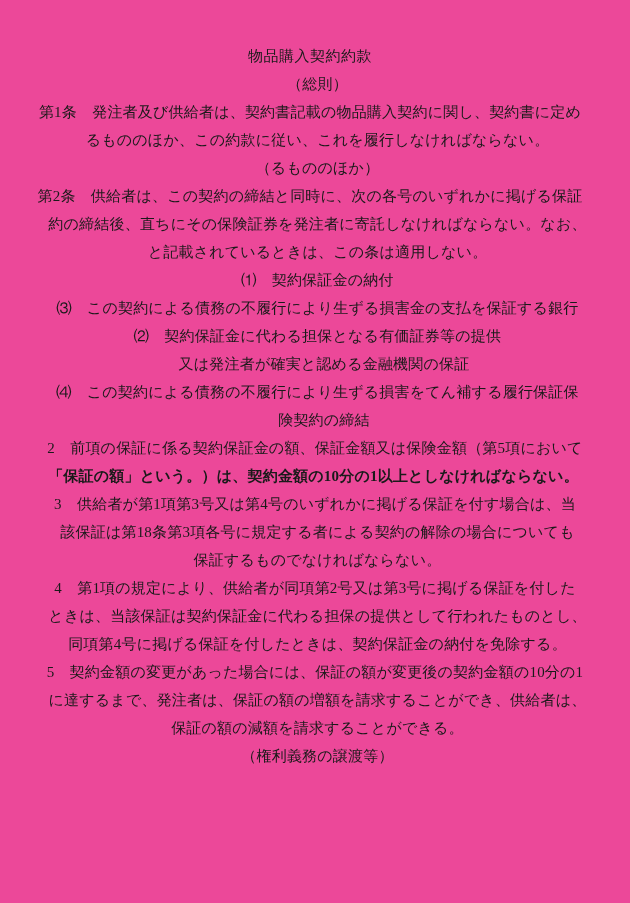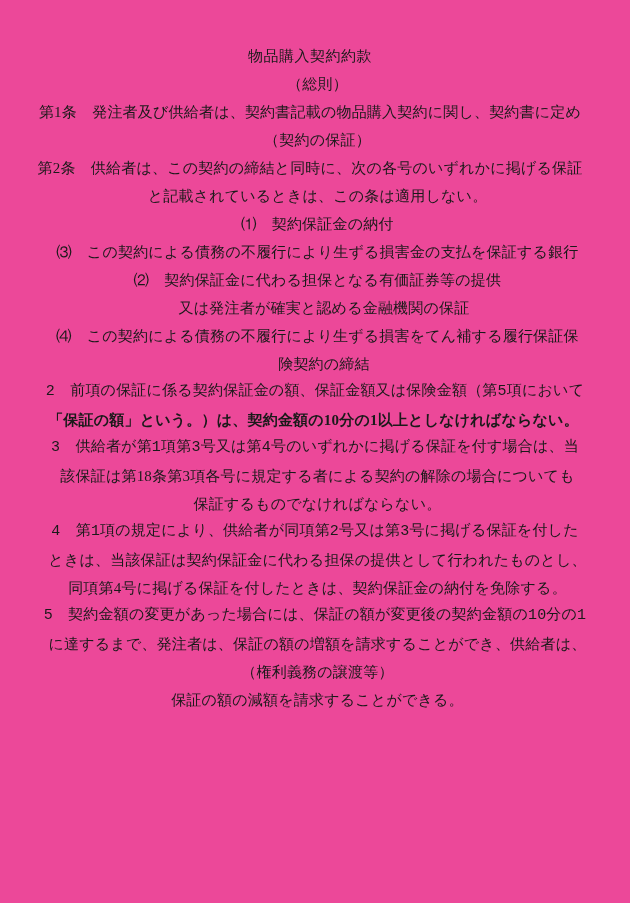--- a/index.html
+++ b/index.html
@@ -24,48 +24,50 @@
     white-space: pre;
     letter-spacing: 0.2px;
     text-align: center;
   }
   .line.title {
     text-align: center;
     letter-spacing: 0.5px;
   }
   
   .line[data-indent="a"] { padding-left: 0;    }  
-  .line[data-indent="p"] { padding-left: 10px; font-family: Liberation Mono, monospace; }  
+  .line[data-indent="p"] { padding-left: 10px; }  
   .line[data-indent="b"] { padding-left: 15px; }  
   .line[data-indent="h"] { padding-left: 7px; font-weight: bold;  }  
   .line[data-indent="d"] { padding-left: 28px; }  
 </style>
 </head>
 <body>
 
 <div class="page">
   <div class="line title">物品購入契約約款</div>
   <div>
       <div class="line" data-indent="b">（総則）</div>
       <div class="line" data-indent="a">第1条　発注者及び供給者は、契約書記載の物品購入契約に関し、契約書に定め</div>
-      <div class="line" data-indent="b">（契約の保証）</div>
+      <div class="line" data-indent="b">るもののほか、この約款に従い、これを履行しなければならない。</div>
+      <div class="line" data-indent="b">（るもののほか）</div>
       <div class="line" data-indent="a">第2条　供給者は、この契約の締結と同時に、次の各号のいずれかに掲げる保証</div>
+      <div class="line" data-indent="b">約の締結後、直ちにその保険証券を発注者に寄託しなければならない。なお、</div>
       <div class="line" data-indent="b">と記載されているときは、この条は適用しない。</div>
       <div class="line" data-indent="b">⑴　契約保証金の納付</div>
       <div class="line" data-indent="b">⑶　この契約による債務の不履行により生ずる損害金の支払を保証する銀行</div>
       <div class="line" data-indent="b">⑵　契約保証金に代わる担保となる有価証券等の提供</div>
       <div class="line" data-indent="d">又は発注者が確実と認める金融機関の保証</div>
       <div class="line" data-indent="b">⑷　この契約による債務の不履行により生ずる損害をてん補する履行保証保</div>
       <div class="line" data-indent="d">険契約の締結</div>
       <div class="line" data-indent="p">2　前項の保証に係る契約保証金の額、保証金額又は保険金額（第5項において</div>
       <div class="line" data-indent="h">「保証の額」という。）は、契約金額の10分の1以上としなければならない。</div>
       <div class="line" data-indent="p">3　供給者が第1項第3号又は第4号のいずれかに掲げる保証を付す場合は、当</div>
       <div class="line" data-indent="b">該保証は第18条第3項各号に規定する者による契約の解除の場合についても</div>
       <div class="line" data-indent="b">保証するものでなければならない。</div>
       <div class="line" data-indent="p">4　第1項の規定により、供給者が同項第2号又は第3号に掲げる保証を付した</div>
       <div class="line" data-indent="b">ときは、当該保証は契約保証金に代わる担保の提供として行われたものとし、</div>
       <div class="line" data-indent="b">同項第4号に掲げる保証を付したときは、契約保証金の納付を免除する。</div>
       <div class="line" data-indent="p">5　契約金額の変更があった場合には、保証の額が変更後の契約金額の10分の1</div>
       <div class="line" data-indent="b">に達するまで、発注者は、保証の額の増額を請求することができ、供給者は、</div>
+      <div class="line" data-indent="b">保証の額の減額を請求することができる。</div>
       <div class="line" data-indent="b">（権利義務の譲渡等）</div>
-      <div class="line" data-indent="b">保証の額の減額を請求することができる。</div>
     </div>
 </div>
 
 </body></html>

